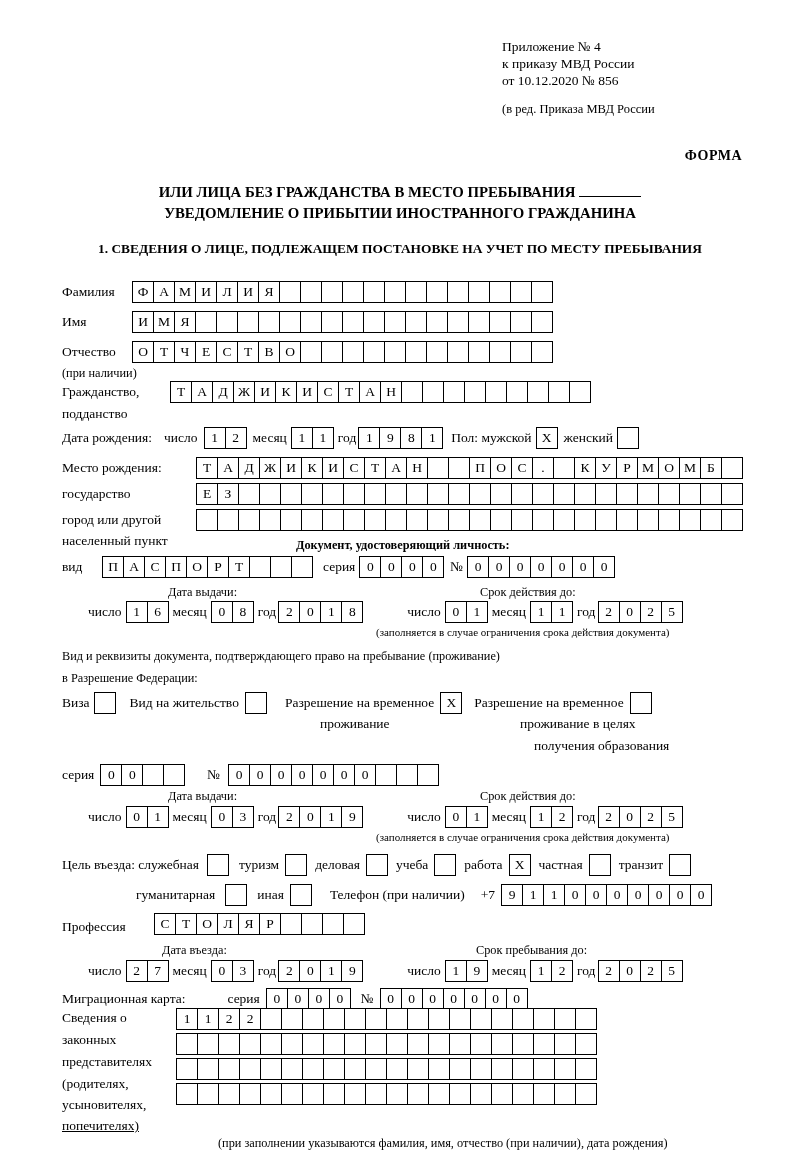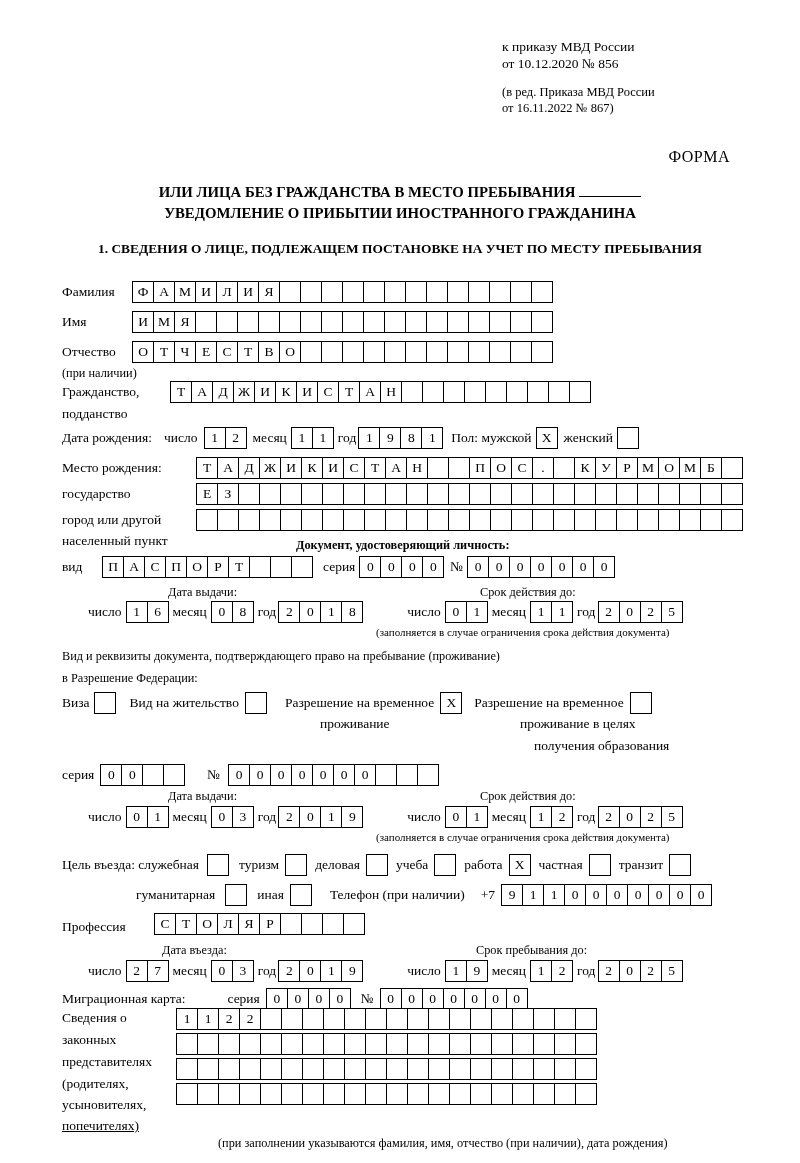--- a/index.html
+++ b/index.html
@@ -29,23 +29,23 @@
     right: 58px;
     width: 240px;
     font-size: 13.5px;
     line-height: 17px;
     text-align: left;
   }
   .hdr .grp2 { margin-top: 12px; font-size: 12.5px; line-height: 16px; }
   .forma {
     position: absolute;
     top: 148px;
-    right: 70px;
-    font-weight: normal;
-    font-size: 16px;
+    right: 58px;
+    font-weight: bold;
+    font-size: 14px;
     letter-spacing: 0.5px;
   }
   .title {
     position: absolute;
     top: 182px;
     left: 0;
     width: 800px;
     text-align: center;
     font-weight: bold;
     font-size: 14.8px;
@@ -98,25 +98,25 @@
     vertical-align: middle;
   }
   .note { font-size: 11px; }
 </style>
 </head>
 <body>
 
 <div class="page">
 
   <div class="hdr">
+    <div>Приложение № 4</div>
     <div>к приказу МВД России</div>
     <div>от 10.12.2020 № 856</div>
     <div class="grp2">
       <div>(в ред. Приказа МВД России</div>
-      <div>от 16.11.2022 № 867)</div>
     </div>
   </div>
 
   <div class="forma">ФОРМА</div>
 
   <div class="title">
     <div><span>ИЛИ ЛИЦА БЕЗ ГРАЖДАНСТВА В МЕСТО ПРЕБЫВАНИЯ</span> <span class="ul"></span></div>
     <div>УВЕДОМЛЕНИЕ О ПРИБЫТИИ ИНОСТРАННОГО ГРАЖДАНИНА</div>
   </div>
 

